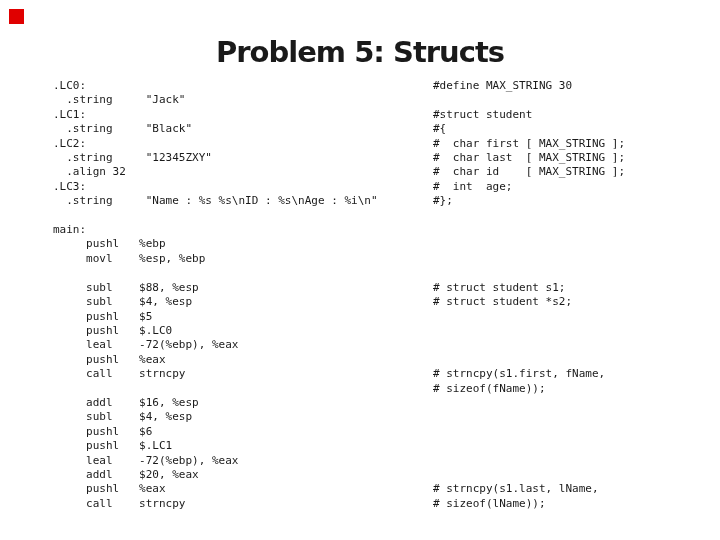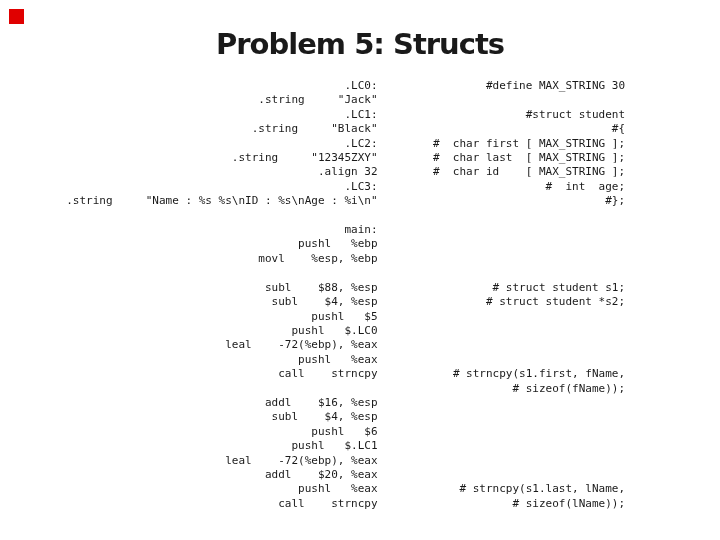--- a/index.html
+++ b/index.html
@@ -18,40 +18,39 @@
   .accent-square {
     position: absolute;
     left: 9px;
     top: 9px;
     width: 15px;
     height: 15px;
   }
   .slide-title {
     position: absolute;
     left: 0;
-    top: 26px;
+    top: 34px;
     width: 720px;
     text-align: center;
     font-family: "DejaVu Sans", "Liberation Sans", sans-serif;
     font-weight: bold;
     font-size: 29px;
     line-height: 36px;
     letter-spacing: -1px;
     color: #1a1a1a;
   }
   pre.codecol {
     position: absolute;
     top: 79px;
     margin: 0;
     font-family: "DejaVu Sans Mono", "Liberation Mono", monospace;
     font-size: 11px;
     line-height: 14.4px;
     color: #1a1a1a;
     white-space: pre;
-    text-align: right;
   }
   pre.codecol.left  { left: 53px;  }
   pre.codecol.right { left: 433px; }
 </style>
 </head>
 <body>
 
 <div class="slide">
 
   <div class="accent-square" style="background: rgb(224, 0, 0);"></div>

